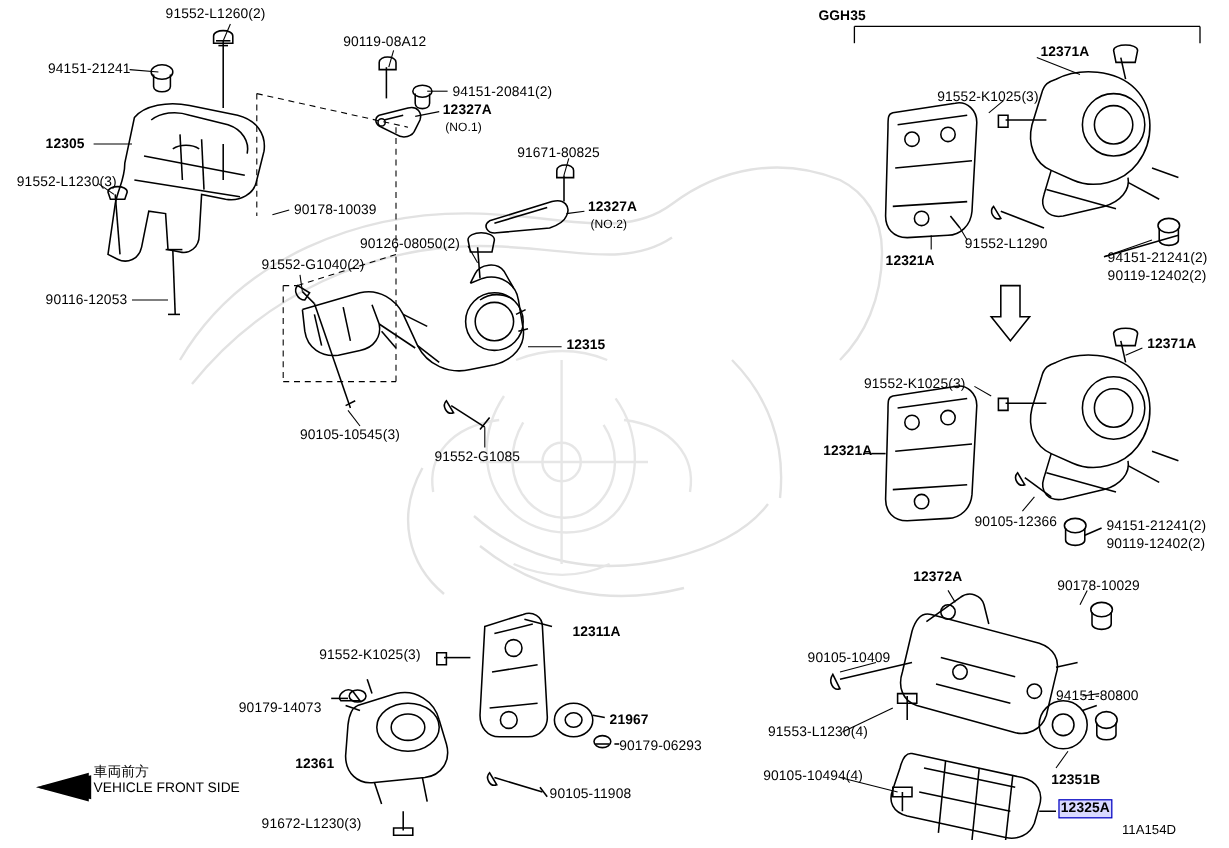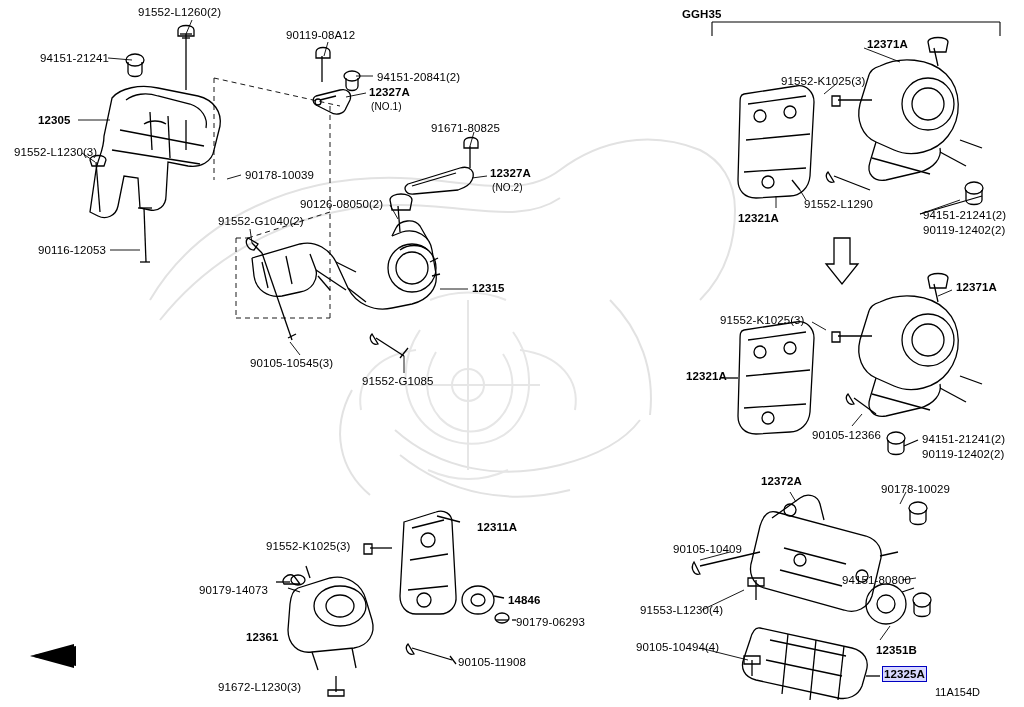--- a/index.html
+++ b/index.html
@@ -381,45 +381,49 @@
   <div class="lbl" style="left:38px;top:244px;">90116-12053</div>
   <div class="lbl" style="left:300px;top:198px;">90126-08050(2)</div>
   <div class="lbl" style="left:218px;top:215px;">91552-G1040(2)</div>
   <div class="lbl b" style="left:472px;top:282px;">12315</div>
   <div class="lbl" style="left:250px;top:357px;">90105-10545(3)</div>
   <div class="lbl" style="left:362px;top:375px;">91552-G1085</div>
 
   <div class="lbl" style="left:266px;top:540px;">91552-K1025(3)</div>
   <div class="lbl b" style="left:477px;top:521px;">12311A</div>
   <div class="lbl" style="left:199px;top:584px;">90179-14073</div>
-  <div class="lbl b" style="left:508px;top:594px;">14846</div>
+  <div class="lbl b" style="left:508px;top:594px;">21967</div>
   <div class="lbl" style="left:516px;top:616px;">90179-06293</div>
   <div class="lbl b" style="left:246px;top:631px;">12361</div>
   <div class="lbl" style="left:458px;top:656px;">90105-11908</div>
   <div class="lbl" style="left:218px;top:681px;">91672-L1230(3)</div>
 
   <div class="lbl b" style="left:867px;top:38px;">12371A</div>
   <div class="lbl" style="left:781px;top:75px;">91552-K1025(3)</div>
   <div class="lbl" style="left:804px;top:198px;">91552-L1290</div>
   <div class="lbl b" style="left:738px;top:212px;">12321A</div>
   <div class="lbl" style="left:923px;top:209px;">94151-21241(2)</div>
   <div class="lbl" style="left:923px;top:224px;">90119-12402(2)</div>
   <div class="lbl b" style="left:956px;top:281px;">12371A</div>
   <div class="lbl" style="left:720px;top:314px;">91552-K1025(3)</div>
   <div class="lbl b" style="left:686px;top:370px;">12321A</div>
   <div class="lbl" style="left:812px;top:429px;">90105-12366</div>
   <div class="lbl" style="left:922px;top:433px;">94151-21241(2)</div>
   <div class="lbl" style="left:922px;top:448px;">90119-12402(2)</div>
   <div class="lbl b" style="left:761px;top:475px;">12372A</div>
   <div class="lbl" style="left:881px;top:483px;">90178-10029</div>
   <div class="lbl" style="left:673px;top:543px;">90105-10409</div>
-  <div class="lbl" style="left:842px;top:574px;">94151-80800</div>
+  <div class="lbl" style="left:880px;top:574px;">94151-80800</div>
   <div class="lbl" style="left:640px;top:604px;">91553-L1230(4)</div>
   <div class="lbl" style="left:636px;top:641px;">90105-10494(4)</div>
   <div class="lbl b" style="left:876px;top:644px;">12351B</div>
 
   <div class="lbl" style="left:882px;top:668px;">
     <span class="hl">12325A</span>
   </div>
 
+  <div class="front" style="left:78px;top:638px;">
+    <div class="jp">車両前方</div>
+    <div>VEHICLE FRONT SIDE</div>
+  </div>
 
   <div class="code" style="left:935px;top:686px;">11A154D</div>
 </div>
 
 </body></html>

